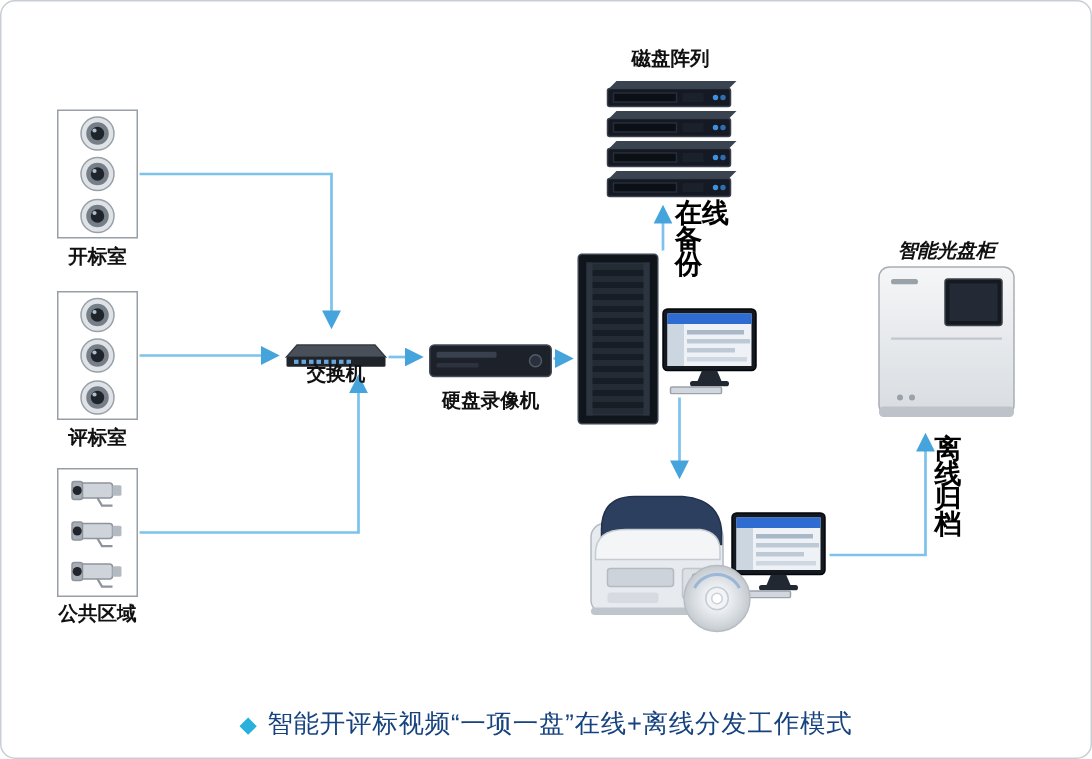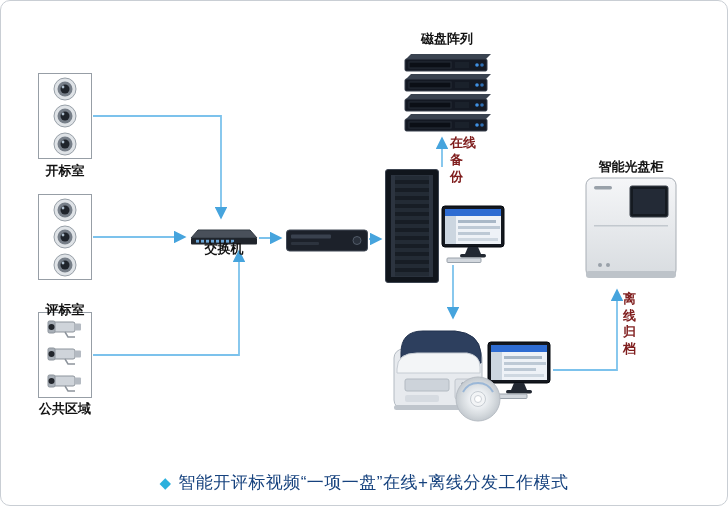--- a/index.html
+++ b/index.html
@@ -3,21 +3,21 @@
 <meta charset="utf-8">
 <style>
   html,body{margin:0;padding:0;background:#fff;}
   .canvas{position:relative;width:726px;height:504px;border:1px solid #c9ced4;border-radius:10px;
           background:#fff;overflow:hidden;font-family:"Liberation Sans","DejaVu Sans",sans-serif;}
   .wires{position:absolute;left:0;top:0;z-index:1;}
   .node{position:absolute;z-index:2;}
   .cam-box{position:absolute;z-index:2;width:54px;height:86px;border:1px solid #979ea6;background:#fff;
            display:flex;flex-direction:column;align-items:center;justify-content:space-evenly;box-sizing:border-box;}
   .lbl{position:absolute;z-index:3;font-size:13px;font-weight:bold;color:#111;text-align:center;line-height:1.2;}
-  .vtext{position:absolute;z-index:3;font-size:13px;font-weight:bold;color:#7f1d1d;line-height:17px;}
+  .vtext{position:absolute;z-index:3;font-size:18px;font-weight:bold;color:#000000;line-height:17px;}
   .rack{background:#10151c;border:1px solid #3c4450;border-radius:3px;box-sizing:border-box;}
   .rack-inner{position:absolute;left:5px;top:5px;right:5px;bottom:5px;border:1px solid #2a323d;
               background:repeating-linear-gradient(180deg,#232b35 0 4px,#171d25 4px 8px);}
   .rack-rail{position:absolute;top:5px;bottom:5px;width:4px;background:#2c3440;}
   .title-row{position:absolute;left:0;right:0;top:470px;display:flex;justify-content:center;align-items:center;gap:7px;z-index:3;}
   .title-icon{color:#2ab0dd;font-size:15px;}
   .title-text{font-size:17px;font-weight:normal;color:#16427e;letter-spacing:0.5px;}
 </style>
 </head>
 <body>
@@ -77,21 +77,21 @@
     <svg width="28" height="26">
         <use href="#dome-cam"></use>
       </svg>
     <svg width="28" height="26">
         <use href="#dome-cam"></use>
       </svg>
     <svg width="28" height="26">
         <use href="#dome-cam"></use>
       </svg>
   </div>
-  <div class="lbl" style="left:37px;top:283px;width:54px;margin-top:18px;">评标室</div>
+  <div class="lbl" style="left:37px;top:283px;width:54px;">评标室</div>
 
   <div class="cam-box" style="left:37px;top:311px;">
     <svg width="40" height="24">
         <use href="#bullet-cam"></use>
       </svg>
     <svg width="40" height="24">
         <use href="#bullet-cam"></use>
       </svg>
     <svg width="40" height="24">
         <use href="#bullet-cam"></use>
@@ -114,20 +114,21 @@
     </g>
   </svg>
   <div class="lbl" style="left:188px;top:240px;width:70px;">交换机</div>
 
   <svg class="node" style="left:284px;top:226px;" width="84" height="28">
     <rect x="1.5" y="3" width="81" height="21" rx="3" fill="#1c212a" stroke="#434b57"></rect>
     <rect x="6" y="7.5" width="40" height="4" rx="1" fill="#39414e"></rect>
     <rect x="6" y="15" width="28" height="3" rx="1" fill="#2c333e"></rect>
     <circle cx="72" cy="13.5" r="4" fill="#2a313c" stroke="#525b68"></circle>
   </svg>
+  <div class="lbl" style="left:262px;top:258px;width:128px;">硬盘录像机</div>
 
   <div class="lbl" style="left:400px;top:30px;width:92px;text-align:center;">磁盘阵列</div>
   <svg class="node" style="left:400px;top:52px;" width="92" height="82">
     <path d="M10 1 L90 1 L85 6 L5 6 Z" fill="#3a4350"></path>
     <rect x="4" y="6" width="82" height="12" rx="1.5" fill="#141923" stroke="#39414e"></rect>
     <rect x="8" y="9" width="42" height="6" fill="#0b0f16" stroke="#262e39"></rect>
     <rect x="54" y="9" width="14" height="6" fill="#1a212b"></rect>
     <circle cx="76" cy="12" r="1.8" fill="#3f8fe0"></circle>
       <circle cx="81" cy="12" r="1.8" fill="#2f6db0"></circle>
     <path d="M10 21 L90 21 L85 26 L5 26 Z" fill="#3a4350"></path>
@@ -209,21 +210,21 @@
         <stop offset="0.75" stop-color="#d5dade"></stop>
           <stop offset="1" stop-color="#c3c9cf"></stop>
       </radialGradient>
     </defs>
     <circle cx="25" cy="24" r="22" fill="url(#cdg)" stroke="#b6bcc3"></circle>
     <path d="M10 17 A17 17 0 0 1 40 17" fill="none" stroke="#5f93cf" stroke-width="2" opacity="0.5"></path>
     <circle cx="25" cy="24" r="7.5" fill="#f2f4f6" stroke="#c6ccd2"></circle>
     <circle cx="25" cy="24" r="3.5" fill="#ffffff" stroke="#ccd1d7"></circle>
   </svg>
 
-  <div class="lbl" style="left:584px;top:158px;width:92px;">智能光盘柜</div>
+  <div class="lbl" style="left:584px;top:158px;width:92px;font-style:italic;">智能光盘柜</div>
   <svg class="node" style="left:584px;top:176px;" width="92" height="106">
     <defs>
       <linearGradient id="cabg" x1="0" y1="0" x2="0" y2="1">
         <stop offset="0" stop-color="#f5f6f8"></stop>
           <stop offset="1" stop-color="#d8dce0"></stop>
       </linearGradient>
     </defs>
     <rect x="1" y="1" width="90" height="99" rx="7" fill="url(#cabg)" stroke="#a8aeb5"></rect>
     <rect x="45" y="9" width="38" height="31" rx="2" fill="#151a21" stroke="#3a414b"></rect>
     <rect x="48" y="12" width="32" height="25" fill="#232a36"></rect>

